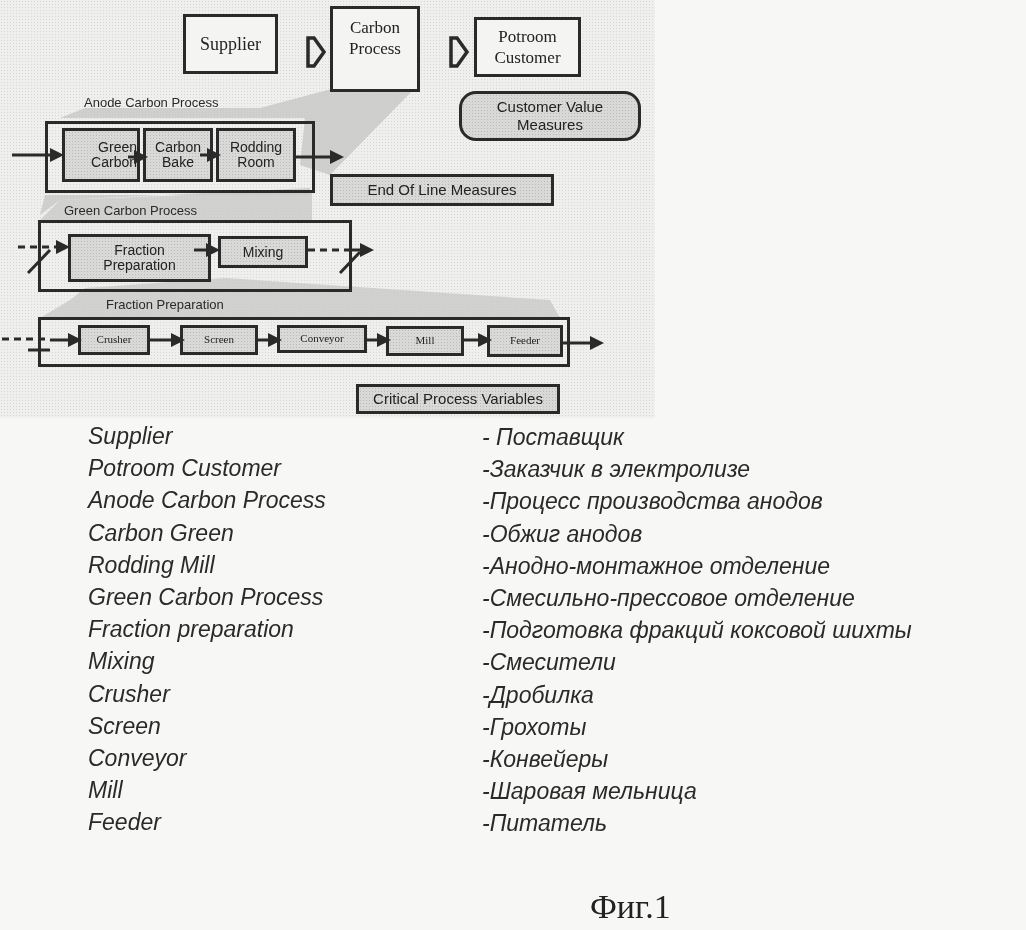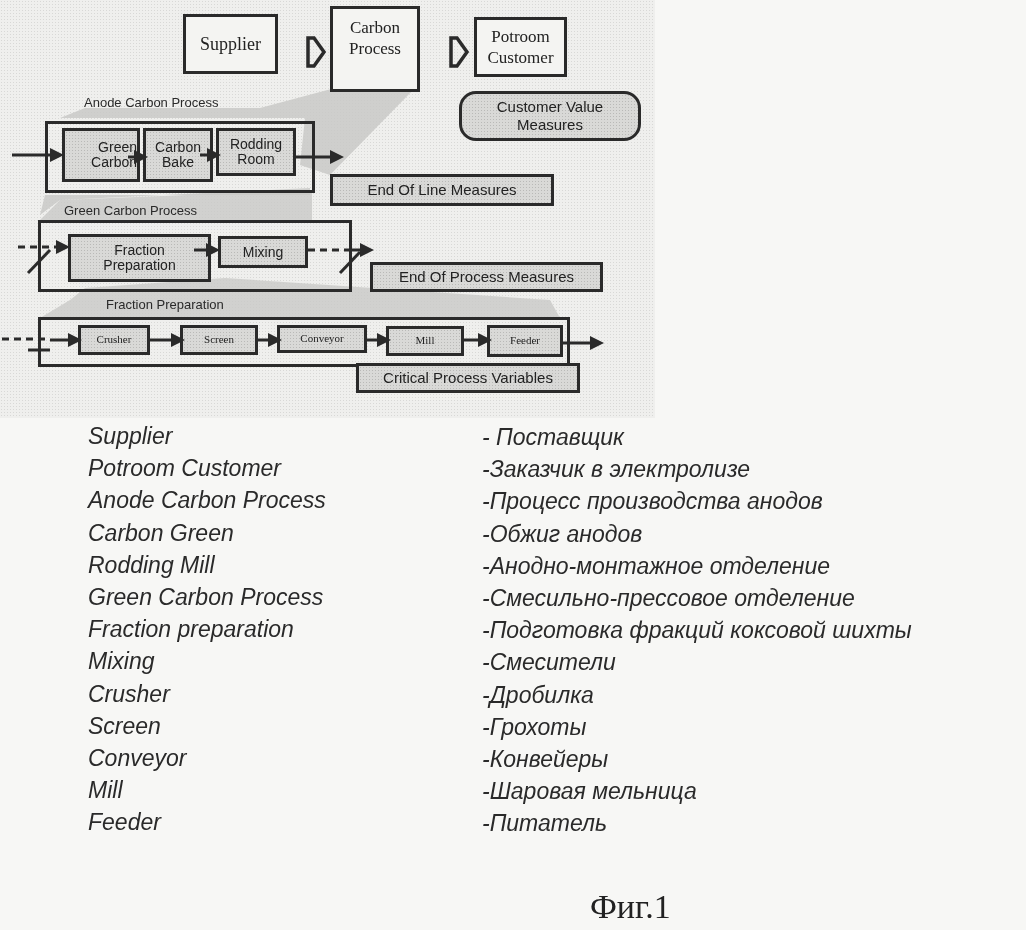--- a/index.html
+++ b/index.html
@@ -59,78 +59,75 @@
     <span>Supplier</span>
   </div>
   <svg class="overlay" width="655" height="418">
     <path d="M308,38 L314,38 L324,52 L314,66 L308,66 Z" fill="none" stroke="#2a2a2a" stroke-width="3.5"></path>
     <path d="M451,38 L457,38 L467,52 L457,66 L451,66 Z" fill="none" stroke="#2a2a2a" stroke-width="3.5"></path>
   </svg>
   <div class="box white serif" style="left:330px;top:6px;width:90px;height:86px;flex-direction:column;justify-content:flex-start;padding-top:10px;font-size:17px;">
     <div>Carbon</div>
     <div style="margin-top:3px;">Process</div>
   </div>
-  <div class="box white serif" style="left:474px;top:17px;width:93px;height:60px;flex-direction:column;font-size:17px;">
+  <div class="box white serif" style="left:474px;top:17px;width:107px;height:60px;flex-direction:column;font-size:17px;">
     <div>Potroom</div>
     <div style="margin-top:3px;text-align:right;">Customer</div>
   </div>
   <div class="box grey" style="left:459px;top:91px;width:182px;height:50px;flex-direction:column;font-size:15px;border-radius:17px;">
     <div>Customer Value</div>
     <div style="margin-top:2px;">Measures</div>
   </div>
 
   <div class="section-label" style="left:84px;top:95px;">Anode Carbon Process</div>
   <div class="frame" style="left:45px;top:121px;width:270px;height:72px;"></div>
   <div class="box grey" style="left:62px;top:128px;width:78px;height:54px;flex-direction:column;font-size:14px;align-items:flex-end;">
     <div>Green</div>
     <div>Carbon</div>
   </div>
   <div class="box grey" style="left:143px;top:128px;width:70px;height:54px;flex-direction:column;font-size:14px;">
     <div>Carbon</div>
     <div>Bake</div>
   </div>
-  <div class="box grey" style="left:216px;top:128px;width:80px;height:48px;flex-direction:column;font-size:14px;">
+  <div class="box grey" style="left:216px;top:128px;width:80px;height:54px;flex-direction:column;font-size:14px;">
     <div>Rodding</div>
     <div>Room</div>
   </div>
   <div class="box grey" style="left:330px;top:174px;width:224px;height:32px;font-size:15px;">
     <span>End Of Line Measures</span>
   </div>
 
   <div class="section-label" style="left:64px;top:203px;">Green Carbon Process</div>
   <div class="frame" style="left:38px;top:220px;width:314px;height:72px;"></div>
   <div class="box grey" style="left:68px;top:234px;width:143px;height:48px;flex-direction:column;font-size:14px;">
     <div>Fraction</div>
     <div>Preparation</div>
   </div>
   <div class="box grey" style="left:218px;top:236px;width:90px;height:32px;font-size:14px;">
     <span>Mixing</span>
-  </div>
-  <div class="box grey" style="left:370px;top:262px;width:233px;height:30px;font-size:15px;">
-    <span>End Of Process Measures</span>
   </div>
 
   <div class="section-label" style="left:106px;top:297px;">Fraction Preparation</div>
   <div class="frame" style="left:38px;top:317px;width:532px;height:50px;"></div>
   <div class="box grey serif" style="left:78px;top:325px;width:72px;height:30px;font-size:11px;">
     <span>Crusher</span>
   </div>
   <div class="box grey serif" style="left:180px;top:325px;width:78px;height:30px;font-size:11px;">
     <span>Screen</span>
   </div>
   <div class="box grey serif" style="left:277px;top:325px;width:90px;height:28px;font-size:11px;">
     <span>Conveyor</span>
   </div>
   <div class="box grey serif" style="left:386px;top:326px;width:78px;height:30px;font-size:11px;">
     <span>Mill</span>
   </div>
   <div class="box grey serif" style="left:487px;top:325px;width:76px;height:32px;font-size:11px;">
     <span>Feeder</span>
   </div>
-  <div class="box grey" style="left:356px;top:363px;width:224px;height:30px;font-size:15px;">
+  <div class="box grey" style="left:356px;top:384px;width:204px;height:30px;font-size:15px;">
     <span>Critical Process Variables</span>
   </div>
 
   <svg class="overlay" width="655" height="418">
     <defs>
       <marker id="ah" markerWidth="8" markerHeight="8" refX="6" refY="4" orient="auto" markerUnits="userSpaceOnUse">
         <path d="M0,0 L8,4 L0,8 Z" fill="#2a2a2a"></path>
       </marker>
       <marker id="ahb" markerWidth="14" markerHeight="14" refX="10" refY="7" orient="auto" markerUnits="userSpaceOnUse">
         <path d="M0,0 L14,7 L0,14 Z" fill="#2a2a2a"></path>

